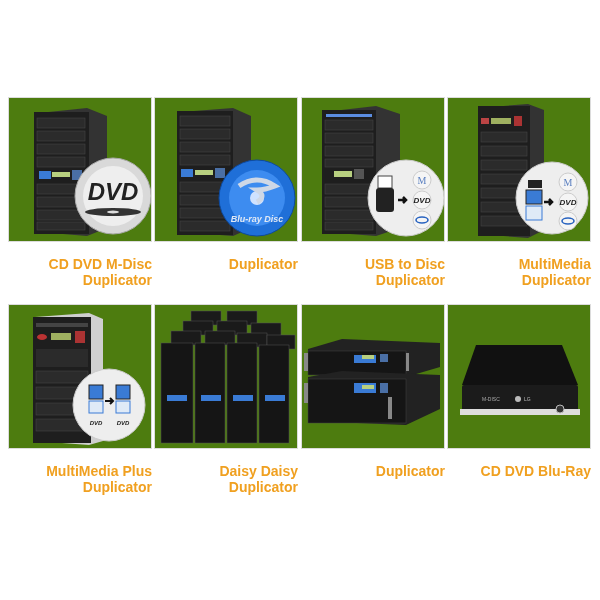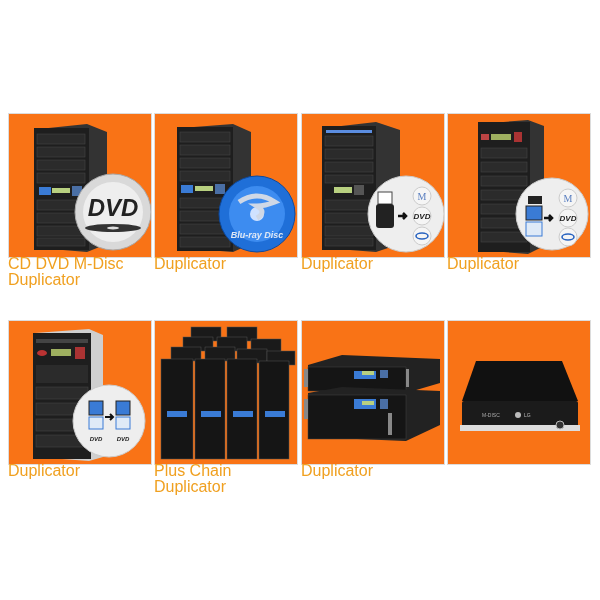--- a/index.html
+++ b/index.html
@@ -1,19 +1,19 @@
 <!DOCTYPE html>
 <html><head>
 <meta charset="utf-8">
 <style>
   html, body { margin:0; padding:0; background:#fff; }
   body { width:600px; height:600px; position:relative; overflow:hidden; font-family:"Liberation Sans", "DejaVu Sans", sans-serif; }
   .tile { position:absolute; width:144px; }
-  .box { position:absolute; left:0; top:16px; width:142px; height:143px; border:1px solid #dcdcdc; background:#f97316; overflow:hidden; }
-  .label { position:absolute; left:0; top:159px; width:144px; text-align:left; color:#f0a020; font-weight:normal; font-size:16px; line-height:16px; }
+  .box { position:absolute; left:0; top:0; width:142px; height:143px; border:1px solid #dcdcdc; background:#4d7c0f; overflow:hidden; }
+  .label { position:absolute; left:0; top:159px; width:144px; text-align:right; color:#f0a020; font-weight:bold; font-size:14px; line-height:16px; }
   .label span { display:block; }
   svg { display:block; }
 </style>
 </head>
 <body>
 
 <div class="tile" style="left:8px;top:97px;">
   <div class="box">
     <svg width="142" height="143" viewBox="0 0 142 143">
       <polygon points="30,15 78,10 98,18 98,130 78,138 30,134" fill="#333"></polygon>
@@ -98,20 +98,21 @@
       <path d="M96,102 l8,0 m-3,-3 l3,3 l-3,3" stroke="#111" stroke-width="2.5" fill="none"></path>
       <circle cx="120" cy="82" r="9" fill="#f5f5f5" stroke="#ccc"></circle>
       <text x="120" y="86" text-anchor="middle" font-size="10" fill="#5a7fc0" font-family="Liberation Serif, serif">M</text>
       <circle cx="120" cy="102" r="9" fill="#f5f5f5" stroke="#ccc"></circle>
       <text x="120" y="105" text-anchor="middle" font-size="8" font-weight="bold" font-style="italic" fill="#222" font-family="Liberation Sans, sans-serif">DVD</text>
       <circle cx="120" cy="122" r="9" fill="#f5f5f5" stroke="#ccc"></circle>
       <ellipse cx="120" cy="122" rx="6" ry="3" fill="none" stroke="#2a64c0" stroke-width="1.6"></ellipse>
     </svg>
   </div>
   <div class="label">
+    <span>USB to Disc</span>
     <span>Duplicator</span>
   </div>
 </div>
 
 <div class="tile" style="left:447px;top:97px;">
   <div class="box">
     <svg width="142" height="143" viewBox="0 0 142 143">
       <polygon points="30,10 80,6 96,12 96,132 80,140 30,136" fill="#333"></polygon>
       <rect x="30" y="8" width="52" height="130" fill="#1e1e1e"></rect>
       <rect x="33" y="20" width="8" height="6" fill="#b44"></rect>
@@ -133,20 +134,21 @@
       <path d="M96,104 l8,0 m-3,-3 l3,3 l-3,3" stroke="#111" stroke-width="2.5" fill="none"></path>
       <circle cx="120" cy="84" r="9" fill="#f5f5f5" stroke="#ccc"></circle>
       <text x="120" y="88" text-anchor="middle" font-size="10" fill="#5a7fc0" font-family="Liberation Serif, serif">M</text>
       <circle cx="120" cy="104" r="9" fill="#f5f5f5" stroke="#ccc"></circle>
       <text x="120" y="107" text-anchor="middle" font-size="8" font-weight="bold" font-style="italic" fill="#222" font-family="Liberation Sans, sans-serif">DVD</text>
       <circle cx="120" cy="123" r="9" fill="#f5f5f5" stroke="#ccc"></circle>
       <ellipse cx="120" cy="123" rx="6" ry="3" fill="none" stroke="#2a64c0" stroke-width="1.6"></ellipse>
     </svg>
   </div>
   <div class="label">
+    <span>MultiMedia</span>
     <span>Duplicator</span>
   </div>
 </div>
 
 <div class="tile" style="left:8px;top:304px;">
   <div class="box">
     <svg width="142" height="143" viewBox="0 0 142 143">
       <polygon points="26,12 80,8 94,14 94,136 80,140 26,136" fill="#cfcfcf"></polygon>
       <rect x="24" y="12" width="58" height="126" fill="#1e1e1e"></rect>
       <rect x="27" y="18" width="52" height="4" fill="#444"></rect>
@@ -164,20 +166,21 @@
       <rect x="80" y="80" width="14" height="14" fill="#3a7bd5" stroke="#222"></rect>
       <rect x="80" y="96" width="14" height="12" fill="#dfeaf7" stroke="#3a7bd5"></rect>
       <path d="M96,96 l8,0 m-3,-3 l3,3 l-3,3" stroke="#111" stroke-width="2" fill="none"></path>
       <rect x="107" y="80" width="14" height="14" fill="#3a7bd5" stroke="#222"></rect>
       <rect x="107" y="96" width="14" height="12" fill="#dfeaf7" stroke="#3a7bd5"></rect>
       <text x="87" y="120" text-anchor="middle" font-size="6" font-weight="bold" font-style="italic" fill="#222" font-family="Liberation Sans, sans-serif">DVD</text>
       <text x="114" y="120" text-anchor="middle" font-size="6" font-weight="bold" font-style="italic" fill="#222" font-family="Liberation Sans, sans-serif">DVD</text>
     </svg>
   </div>
   <div class="label">
+    <span>MultiMedia Plus</span>
     <span>Duplicator</span>
   </div>
 </div>
 
 <div class="tile" style="left:154px;top:304px;">
   <div class="box">
     <svg width="142" height="143" viewBox="0 0 142 143">
       <g fill="#1a1a1a" stroke="#555" stroke-width="0.5">
         <rect x="36" y="6" width="30" height="14"></rect>
           <rect x="72" y="6" width="30" height="14"></rect>
@@ -197,21 +200,21 @@
       </g>
       <g fill="#3a7bd5">
         <rect x="12" y="90" width="20" height="6"></rect>
         <rect x="46" y="90" width="20" height="6"></rect>
         <rect x="78" y="90" width="20" height="6"></rect>
         <rect x="110" y="90" width="20" height="6"></rect>
       </g>
     </svg>
   </div>
   <div class="label">
-    <span>Plus Chain</span>
+    <span>Daisy Daisy</span>
     <span>Duplicator</span>
   </div>
 </div>
 
 <div class="tile" style="left:301px;top:304px;">
   <div class="box">
     <svg width="142" height="143" viewBox="0 0 142 143">
       <polygon points="6,44 40,34 138,38 138,62 104,72 6,70" fill="#222"></polygon>
       <rect x="6" y="46" width="98" height="24" fill="#151515" stroke="#444" stroke-width="0.5"></rect>
       <rect x="52" y="50" width="22" height="8" fill="#3a7bd5"></rect>
@@ -239,14 +242,15 @@
       <polygon points="28,40 114,40 130,80 14,80" fill="#111"></polygon>
       <rect x="14" y="80" width="116" height="26" rx="2" fill="#1b1b1b"></rect>
       <rect x="12" y="104" width="120" height="6" fill="#ddd"></rect>
       <text x="34" y="96" font-size="5" fill="#aaa" font-family="Liberation Sans, sans-serif">M-DISC</text>
       <circle cx="70" cy="94" r="3" fill="#bbb"></circle>
       <text x="76" y="96" font-size="5" fill="#bbb" font-family="Liberation Sans, sans-serif">LG</text>
       <circle cx="112" cy="104" r="4" fill="#333" stroke="#bbb" stroke-width="1"></circle>
     </svg>
   </div>
   <div class="label">
+    <span>CD DVD Blu-Ray</span>
   </div>
 </div>
 
 </body></html>

